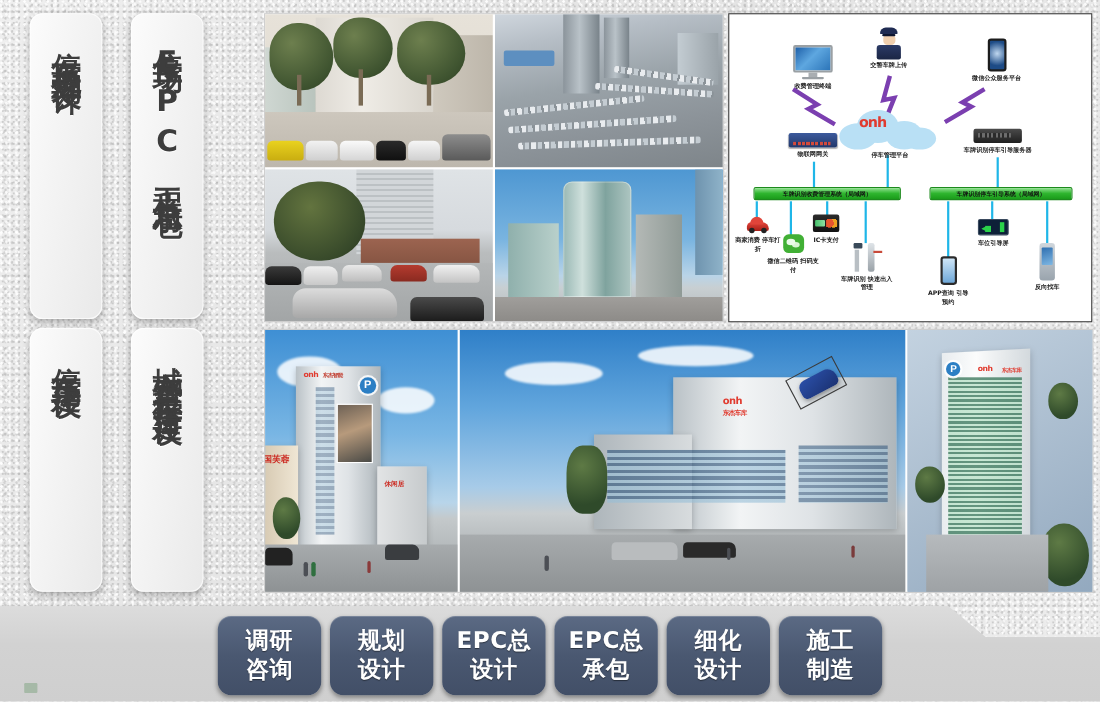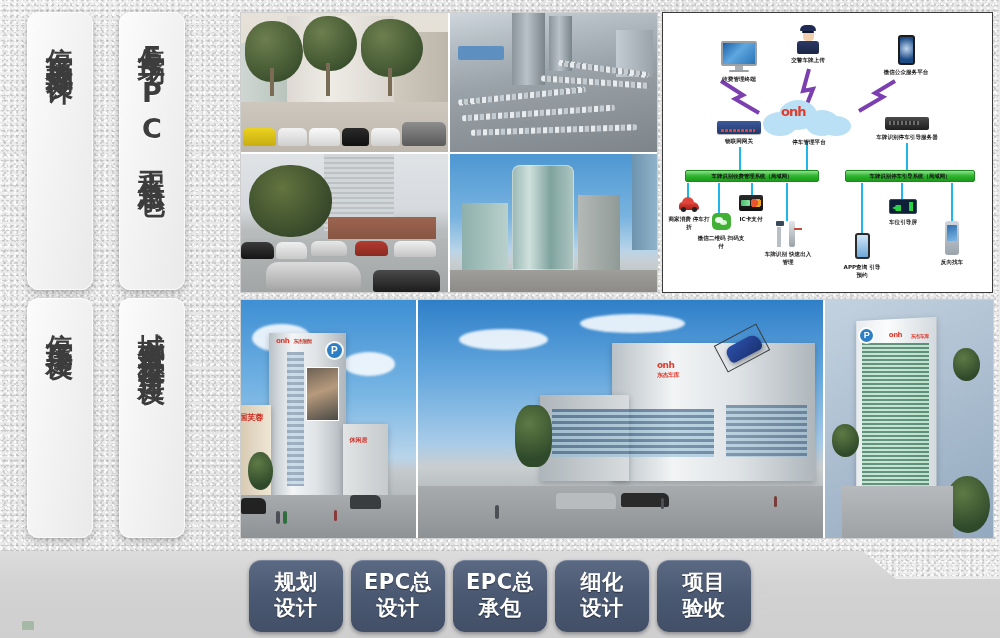--- a/index.html
+++ b/index.html
@@ -444,33 +444,37 @@
     <div class="tree2" style="left:76%;top:20%;width:16%;height:14%;"></div>
     <div class="tree2" style="left:4%;top:52%;width:16%;height:14%;"></div>
     <div class="tree2" style="left:72%;top:74%;width:26%;height:24%;"></div>
     <div style="position:absolute;left:10%;bottom:0;width:66%;height:22%;background:linear-gradient(180deg,#b6babd,#9ea2a5);"></div>
   </div>
 </div>
 
 <div id="procbar"></div>
 <div id="proc-items">
   <div class="pbtn">
+    <span>调研</span>
+    <span class="l2">咨询</span>
+  </div>
+  <div class="pbtn">
     <span>规划</span>
     <span class="l2">设计</span>
   </div>
   <div class="pbtn">
     <span>EPC总</span>
     <span class="l2">设计</span>
   </div>
   <div class="pbtn">
     <span>EPC总</span>
     <span class="l2">承包</span>
   </div>
   <div class="pbtn">
     <span>细化</span>
     <span class="l2">设计</span>
   </div>
   <div class="pbtn">
-    <span>项目</span>
-    <span class="l2">验收</span>
+    <span>施工</span>
+    <span class="l2">制造</span>
   </div>
 </div>
 <div id="chip"></div>
 
 </body></html>

